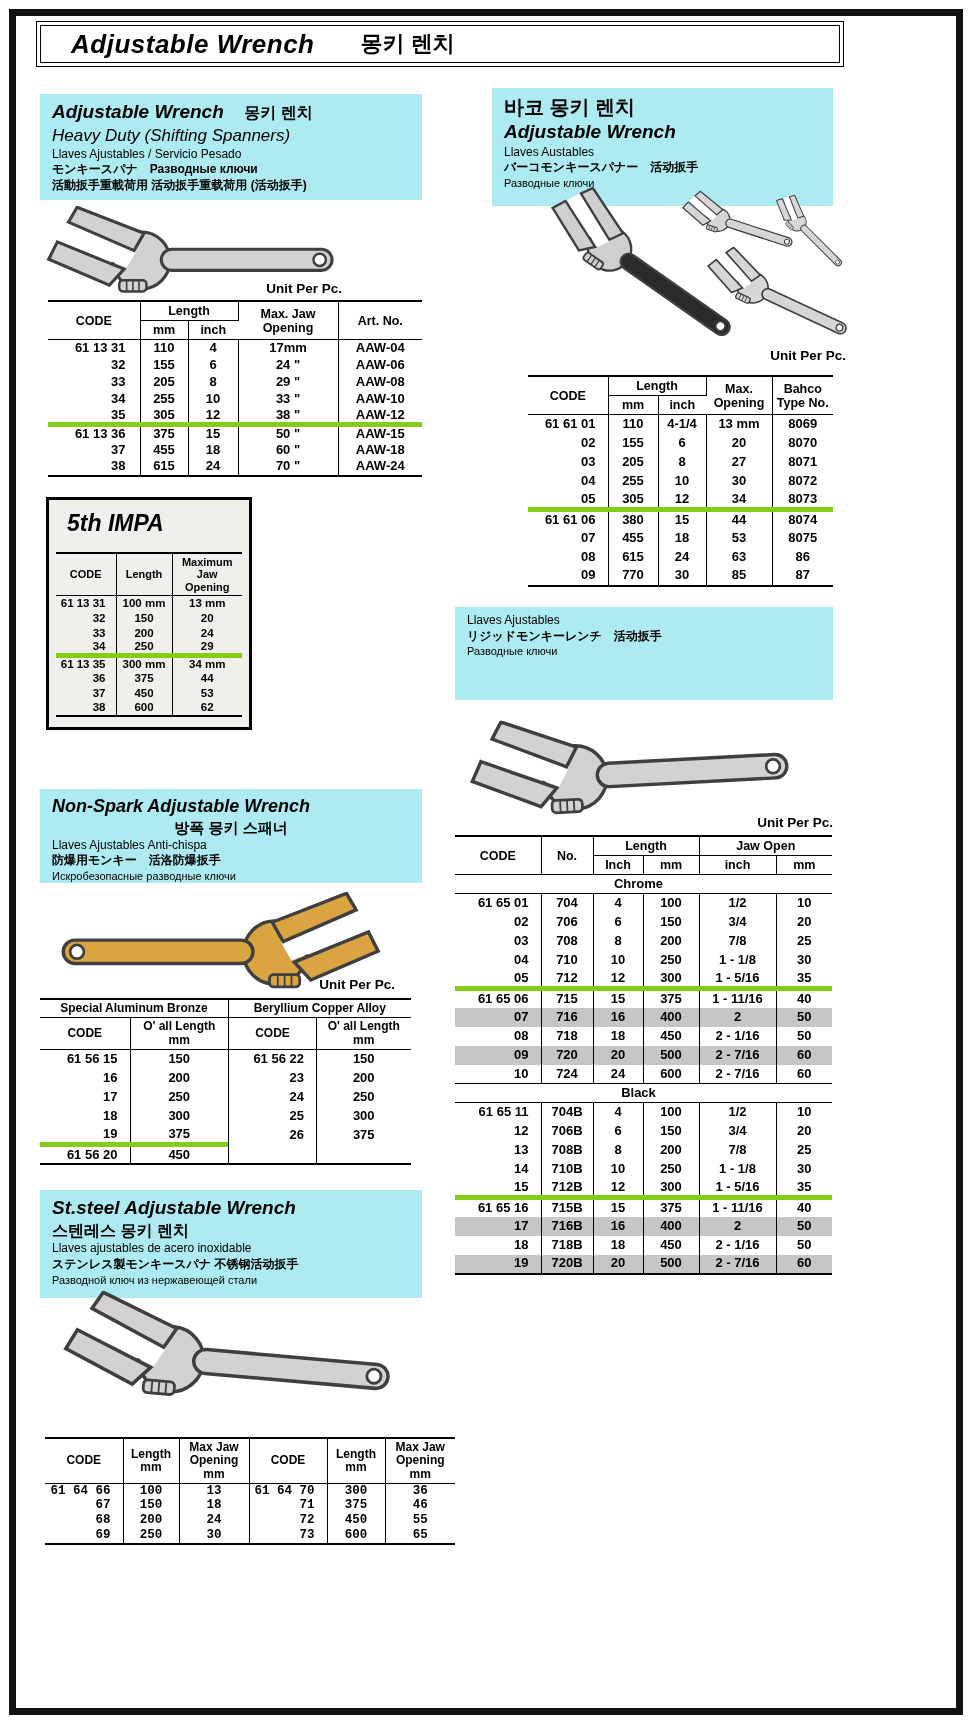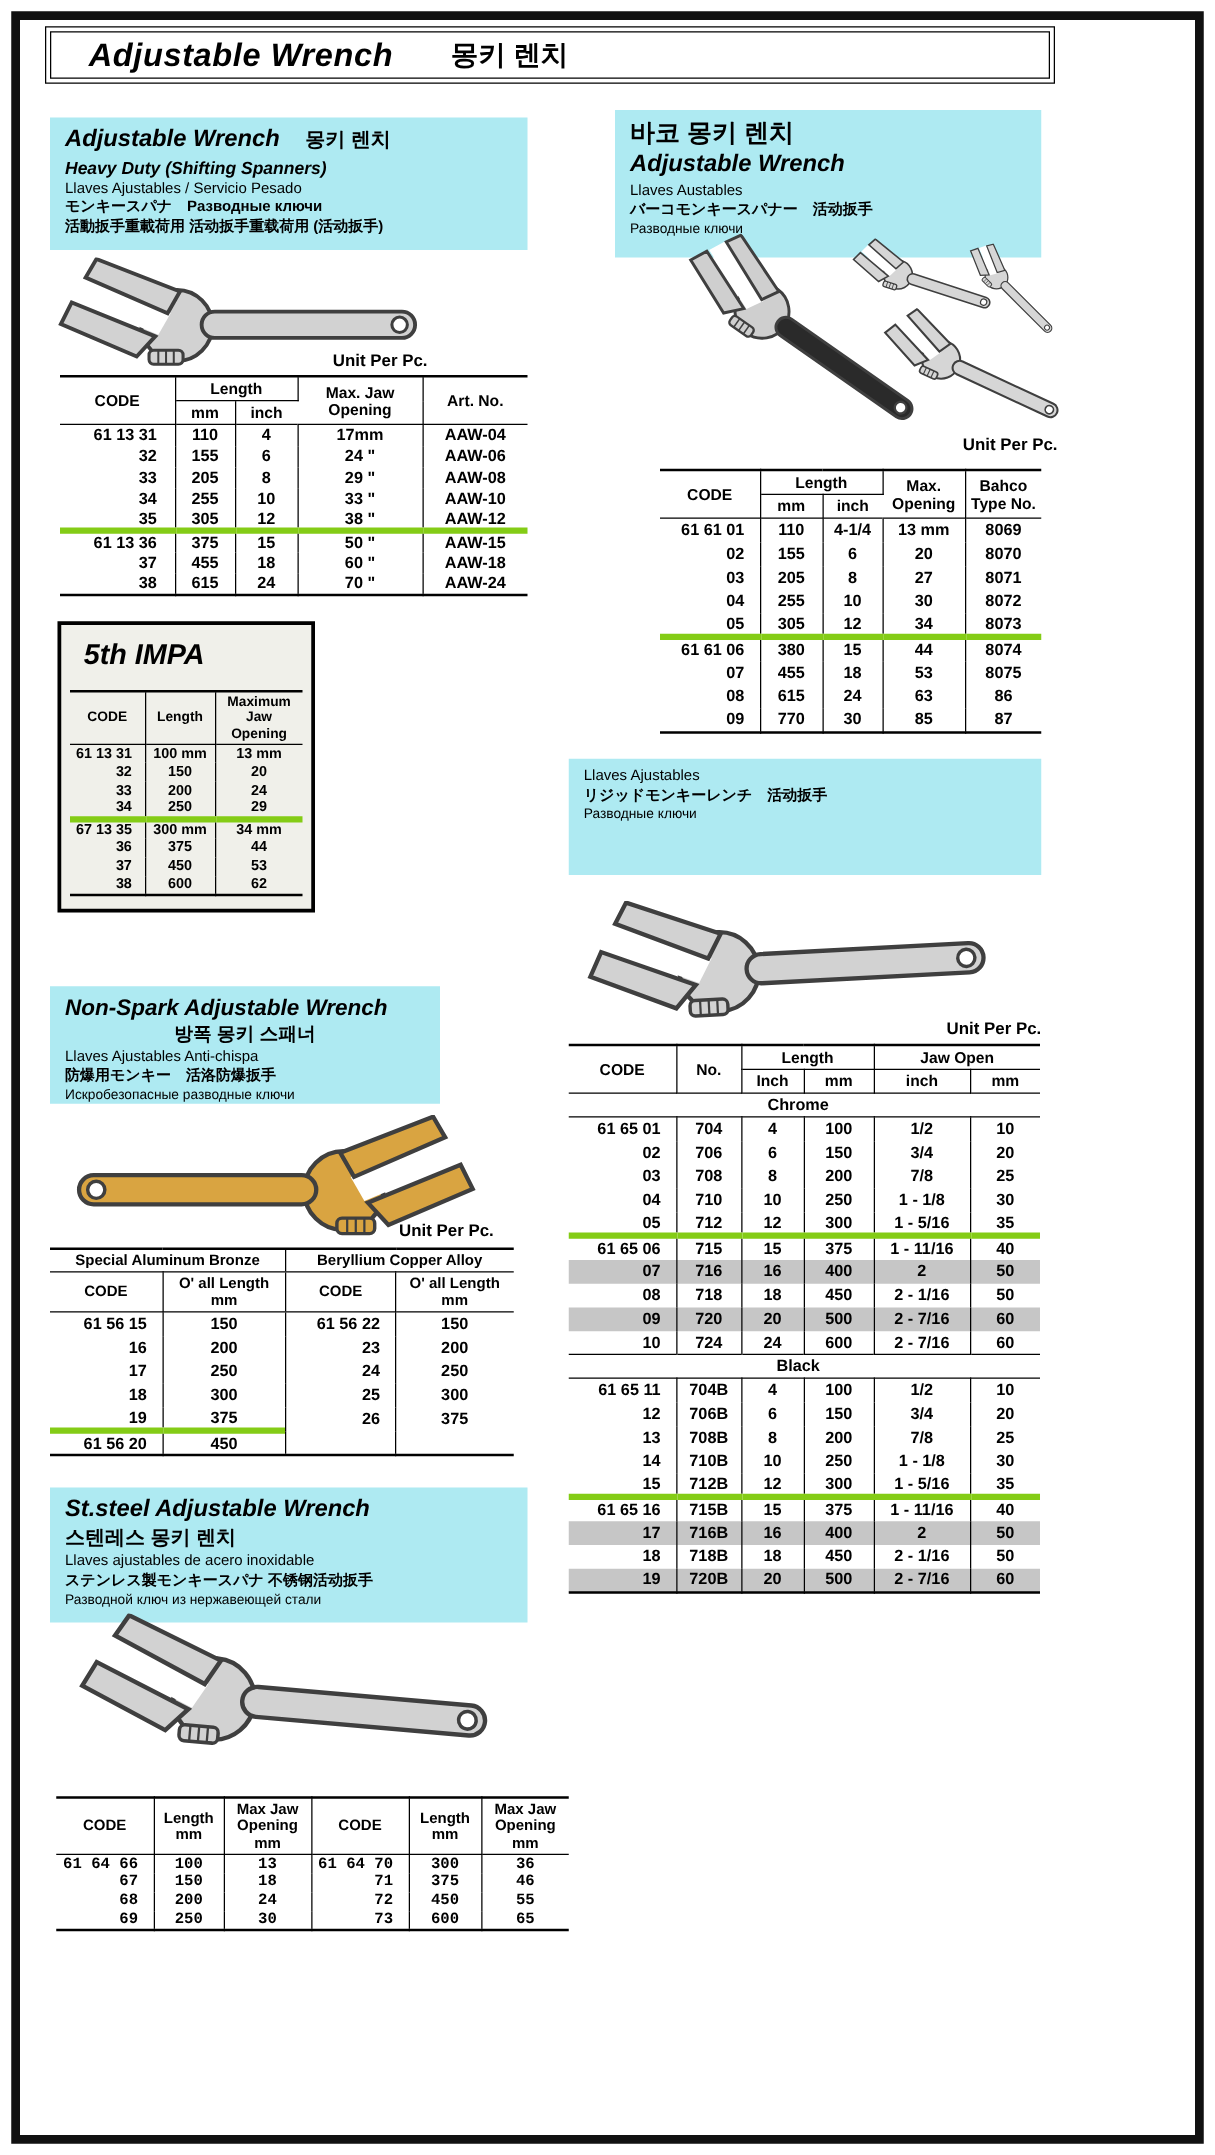--- a/index.html
+++ b/index.html
@@ -15,21 +15,21 @@
   
   .title-box { left:36px; top:21px; width:808px; height:46px; border:1px solid #000; padding:3px; background:#fff; }
   .title-inner { width:100%; height:100%; border:1px solid #000; display:flex; align-items:center; padding-left:30px; gap:46px; }
   .title-en { font-size:26px; font-weight:bold; font-style:italic; letter-spacing:.5px; }
   .title-kr { font-size:22px; font-weight:bold; }
 
   
   .panel { background:var(--panel-bg,#aeeaf2); padding:6px 12px 4px; line-height:1.3; }
   .p-t-en { font-style:italic; font-weight:bold; font-size:19px; }
   .p-t-kr { font-weight:bold; font-size:16px; margin-left:16px; }
-  .p-sub  { font-style:italic; font-weight:bold; font-size:14px; }
+  .p-sub  { font-style:italic; font-weight:normal; font-size:17px; }
   .p-es   { font-size:12px; }
   .p-cjk  { font-size:12px; font-weight:bold; }
   .p-ru   { font-size:11px; }
   .center { text-align:center; }
 
   .unit { font-weight:bold; font-size:13.5px; text-align:right; }
 
   
   .cat-table { position:absolute; border-collapse:collapse; table-layout:fixed;
                border-top:2px solid #000; border-bottom:2px solid #000; }
@@ -228,21 +228,21 @@
           <td>33</td>
           <td>200</td>
           <td>24</td>
         </tr>
         <tr>
           <td>34</td>
           <td>250</td>
           <td>29</td>
         </tr>
         <tr class="group-start">
-          <td>67 13 35</td>
+          <td>61 13 35</td>
           <td>300 mm</td>
           <td>34 mm</td>
         </tr>
         <tr>
           <td>36</td>
           <td>375</td>
           <td>44</td>
         </tr>
         <tr>
           <td>37</td>
@@ -251,21 +251,21 @@
         </tr>
         <tr>
           <td>38</td>
           <td>600</td>
           <td>62</td>
         </tr>
       </tbody>
   </table>
 </div>
 
-<div class="abs panel" style="left:40px;top:789px;width:312px;height:94px">
+<div class="abs panel" style="left:40px;top:789px;width:382px;height:94px">
   <div class="p-t-en" style="font-size:18px">Non-Spark Adjustable Wrench</div>
   <div class="p-cjk center" style="font-size:15px">방폭 몽키 스패너</div>
   <div class="p-es">Llaves Ajustables Anti-chispa</div>
   <div class="p-cjk">防爆用モンキー　活洛防爆扳手</div>
   <div class="p-ru">Искробезопасные разводные ключи</div>
 </div>
 
 <svg class="wrench-svg" viewBox="0 0 240 80" style="left:55px;top:892px;width:330px;height:110px;color:var(--bronze,#d9a441);transform:scaleX(-1)">
     <use href="#wrench"></use>
   </svg>

